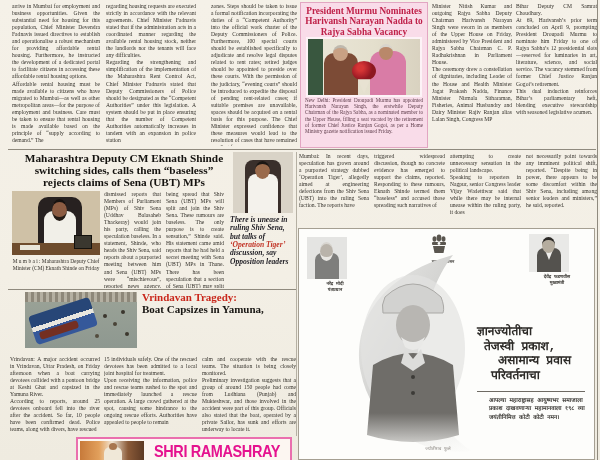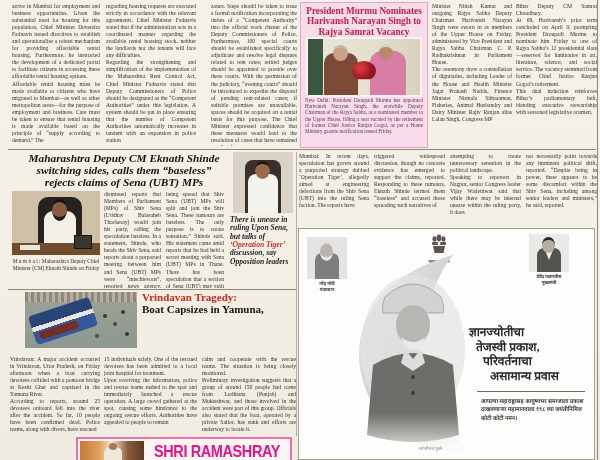--- a/index.html
+++ b/index.html
@@ -15,21 +15,21 @@
     border:1px solid #e2a6c2;box-sizing:border-box;padding:3px 4px;overflow:hidden;}
   #murmu-headline{font-size:9.3px;line-height:1.12;font-weight:bold;color:#bf2149;text-align:center;}
   #murmu-photo{position:relative;width:112px;height:56px;margin:2px auto 2px auto;background:
     linear-gradient(90deg,#39573f 0%,#39573f 13%,#e9e5d6 13%,#e4dfcd 58%,#d9d2c0 100%);
     outline:2px solid #fdf3f7;overflow:hidden;}
   #murmu-caption{font-size:5.1px;line-height:1.2;color:#5d3c4a;text-align:justify;}
   
   .ph{position:absolute;}
   
   #shinde-headline{position:absolute;left:18px;top:153px;width:212px;text-align:center;
-    font-weight:bold;font-size:11.3px;line-height:1.06;color:#14120f;font-style:italic;}
+    font-weight:bold;font-size:11.3px;line-height:1.06;color:#14120f;}
   #shinde-photo{position:absolute;left:12px;top:191px;width:88px;height:64px;background:#cfc1a6;overflow:hidden;}
   #shinde-caption{position:absolute;left:12px;top:258px;width:88px;font-size:5.4px;line-height:1.25;
     color:#34312b;text-align:center;}
   
   #wadettiwar-photo{position:absolute;left:233px;top:152px;width:60px;height:61px;background:#d9d3c7;overflow:hidden;}
   #callout{position:absolute;left:230px;top:216px;width:66px;height:74px;
     font-size:7.6px;line-height:1.1;font-weight:bold;font-style:italic;color:#1c1b22;}
   #callout .hl{color:#c23325;font-style:italic;}
   
   #boat-photo{position:absolute;left:25px;top:292px;width:112px;height:56px;overflow:hidden;
@@ -41,21 +41,21 @@
   #pandey-banner{position:absolute;left:76px;top:437px;width:216px;height:30px;background:#fcf6f1;
     border:2px solid #ea6fae;box-sizing:border-box;overflow:hidden;}
   #pandey-photo{position:absolute;left:2px;top:2px;width:64px;height:24px;overflow:hidden;
     background:linear-gradient(90deg,#c77a3a 0%,#e2a05c 30%,#f1e4d2 50%,#8a5a38 75%,#5d3a24 100%);}
   #pandey-title{position:absolute;left:68px;top:3px;width:142px;text-align:center;
     font-family:"Liberation Sans","DejaVu Sans",sans-serif;font-weight:bold;font-size:14.5px;
     letter-spacing:-0.4px;color:#e5128f;transform:scaleY(1.15);transform-origin:top;}
   
   #phule-ad{position:absolute;left:298px;top:228px;width:297px;height:232px;background:#fdfdfb;
     border:1px solid #a59f92;box-sizing:border-box;overflow:hidden;}
-  .dev{font-family:Liberation Serif, serif;}
+  .dev{font-family:Liberation Mono, monospace;margin-left:8px;}
   #modi-photo{position:absolute;left:8px;top:8px;width:40px;height:42px;background:#e4e4e2;overflow:hidden;}
   #fadnavis-photo{position:absolute;left:230px;top:5px;width:40px;height:38px;background:#e9e9e7;overflow:hidden;}
   .ad-caption{position:absolute;font-size:4.6px;line-height:1.25;text-align:center;color:#3c3a36;font-weight:bold;}
   #emblem{position:absolute;left:124px;top:4px;width:32px;height:30px;text-align:center;}
   #emblem-label{font-size:4.2px;color:#4a4844;font-weight:bold;}
   #slogan{position:absolute;left:170px;top:96px;width:122px;color:#2c2a27;
     font-weight:bold;font-size:12px;line-height:1.22;}
   #slogan div{white-space:nowrap;}
   #slogan-rule{position:absolute;left:178px;top:162px;width:108px;height:1px;background:#6e6a63;}
   #ad-body{position:absolute;left:182px;top:168px;width:108px;font-size:5.9px;line-height:1.4;
@@ -68,21 +68,21 @@
 
 <div id="page">
 
   <div class="col" style="left:12px;top:3px;width:88px;height:143px;">arrive in Mumbai for employment and business opportunities. Given the substantial need for housing for this population, Chief Minister Devendra Fadnavis issued directives to establish and operationalise a robust mechanism for providing affordable rental housing. Furthermore, he instructed the development of a dedicated portal to facilitate citizens in accessing these affordable rental housing options.
 Affordable rental housing must be made available to citizens who have migrated to Mumbai—as well as other metropolitan areas—for the purpose of employment and business. Care must be taken to ensure that rental housing is made available based on the principle of “supply according to demand.” The</div>
   <div class="col" style="left:106px;top:3px;width:90px;height:143px;">regarding housing requests are executed strictly in accordance with the relevant agreements. Chief Minister Fadnavis stated that if the administration acts in a coordinated manner regarding the available rental housing stock, neither the landlords nor the tenants will face any difficulties.
 Regarding the strengthening and simplification of the implementation of the Maharashtra Rent Control Act, Chief Minister Fadnavis stated that Deputy Commissioners of Police should be designated as the “Competent Authorities” under this legislation. A system should be put in place ensuring that the number of Competent Authorities automatically increases in tandem with an expansion in police station</div>
   <div class="col" style="left:211px;top:3px;width:86px;height:143px;">zones. Steps should be taken to issue a formal notification incorporating the duties of a “Competent Authority” into the official work charter of the Deputy Commissioners of Police. Furthermore, 100 special courts should be established specifically to adjudicate and resolve legal disputes related to rent rates; retired judges should be appointed to preside over these courts. With the permission of the judiciary, “evening courts” should be introduced to expedite the disposal of pending rent-related cases; if suitable premises are unavailable, spaces should be acquired on a rental basis for this purpose. The Chief Minister expressed confidence that these measures would lead to the resolution of cases that have remained pending for years.</div>
 
   <div id="murmu-box">
-    <div id="murmu-headline">President Murmu Nominates Harivansh Narayan Singh to Rajya Samrat Vacancy</div>
+    <div id="murmu-headline">President Murmu Nominates Harivansh Narayan Nadda to Rajya Sabha Vacancy</div>
     <div id="murmu-photo">
       <div class="ph" style="left:16px;top:14px;width:34px;height:42px;background:#7c4b36;border-radius:10px 10px 0 0;"></div>
       <div class="ph" style="left:25px;top:6px;width:15px;height:13px;background:#c9a184;border-radius:50%;border-top:3px solid #bfb9ae;"></div>
       <div class="ph" style="left:62px;top:12px;width:36px;height:44px;background:#d97ca6;border-radius:12px 12px 0 0;"></div>
       <div class="ph" style="left:71px;top:5px;width:14px;height:13px;background:#b9886a;border-radius:50%;border-top:3px solid #d8d4cc;"></div>
       <div class="ph" style="left:44px;top:22px;width:24px;height:20px;background:radial-gradient(circle at 35% 35%,#d63535 3px,#a81f28 9px,#8c1820 12px);border-radius:50%;"></div>
       <div class="ph" style="left:50px;top:40px;width:12px;height:14px;background:#e8e2d2;clip-path:polygon(50% 100%,0 0,100% 0);"></div>
     </div>
     <div id="murmu-caption">New Delhi: President Droupadi Murmu has appointed Harivansh Narayan Singh, the erstwhile Deputy Chairman of the Rajya Sabha, as a nominated member to the Upper House, filling a seat vacated by the retirement of former Chief Justice Ranjan Gogoi, as per a Home Ministry gazette notification issued Friday.</div>
   </div>
@@ -113,21 +113,21 @@
 
   <div class="col" style="left:104px;top:191px;width:57px;height:97px;">dismissed reports that Members of Parliament (MPs) of Shiv Sena (Uddhav Balasaheb Thackeray) would join his party, calling the speculation baseless. In a statement, Shinde, who heads the Shiv Sena, said reports about a purported meeting between him and Sena (UBT) MPs were “mischievous”, reported news agency. “Rumours are</div>
   <div class="col" style="left:166px;top:191px;width:58px;height:97px;">being spread that Shiv Sena (UBT) MPs will split and join the Shiv Sena. These rumours are baseless. The only purpose is to create sensation,” Shinde said. His statement came amid reports that he had held a secret meeting with Sena (UBT) MPs in Thane. There has been speculation that a section of Sena (UBT) may split and join the Shinde-led faction.</div>
 
   <div id="wadettiwar-photo">
     <div class="ph" style="left:12px;top:8px;width:36px;height:53px;background:#3a2f2b;border-radius:8px 8px 0 0;"></div>
     <div class="ph" style="left:15px;top:22px;width:30px;height:39px;background:#f4f2ec;border-radius:8px 8px 0 0;"></div>
     <div class="ph" style="left:22px;top:9px;width:15px;height:15px;background:#9a6a4b;border-radius:50%;border-top:3px solid #1c1714;"></div>
   </div>
   <div id="callout">
-    <span>There is unease in ruling Upon Sena, but talks of </span><span class="hl">‘Operation Tiger’</span><span> discussion, say Opposition leaders</span>
+    <span>There is unease in ruling Shiv Sena, but talks of </span><span class="hl">‘Operation Tiger’</span><span> discussion, say Opposition leaders</span>
   </div>
 
   <div class="col" style="left:299px;top:153px;width:70px;height:70px;">Mumbai: In recent days, speculation has grown around a purported strategy dubbed ‘Operation Tiger’, allegedly aimed at engineering defections from the Shiv Sena (UBT) into the ruling Sena faction. The reports have</div>
   <div class="col" style="left:374px;top:153px;width:71px;height:70px;">triggered widespread discussion, though no concrete evidence has emerged to support the claims, reported. Responding to these rumours, Eknath Shinde termed them “baseless” and accused those spreading such narratives of</div>
   <div class="col" style="left:450px;top:153px;width:71px;height:70px;">attempting to create unnecessary sensation in the political landscape.
 Speaking to reporters in Nagpur, senior Congress leader Vijay Wadettiwar said that while there may be internal unease within the ruling party, it does</div>
   <div class="col" style="left:526px;top:153px;width:71px;height:70px;">not necessarily point towards any imminent political shift, reported. “Despite being in power, there appears to be some discomfort within the Shiv Sena, including among senior leaders and ministers,” he said, reported.</div>
 
   <div class="rule-h" style="left:8px;top:289px;width:288px;"></div>
   <div class="rule-v" style="left:296px;top:152px;height:284px;"></div>
@@ -217,22 +217,22 @@
       <path d="M52,112 q40,-24 80,0 l6,70 q-46,14 -92,0 z" fill="#6f6d69"></path>
       <path d="M84,96 l8,10 8,-10 4,14 -12,8 -12,-8 z" fill="#dddddb"></path>
       <circle cx="92" cy="124" r="2" fill="#3d3b38"></circle>
         <circle cx="92" cy="140" r="2" fill="#3d3b38"></circle>
       <rect x="0" y="160" width="190" height="46" fill="url(#fade)"></rect>
     </svg>
 
     <div id="slogan" class="dev">
       <div style="padding-left:0">ज्ञानज्योतीचा</div>
       <div style="padding-left:7px">तेजस्वी प्रकाश,</div>
+      <div style="padding-left:21px">असामान्य प्रवास</div>
       <div style="padding-left:14px">परिवर्तनाचा</div>
-      <div style="padding-left:21px">असामान्य प्रवास</div>
     </div>
     <div id="slogan-rule"></div>
     <div id="ad-body" class="dev">आपल्या महाराष्ट्रासह आयुष्यभर समाजाला प्रकाश दाखवणाऱ्या महामानवाला १९८ व्या जयंतीनिमित्त कोटी कोटी नमन।</div>
     <div id="phule-sign" class="dev">ज्योतीराव फुले</div>
   </div>
 
   <div class="rule-v" style="left:597px;top:0;height:460px;background:#8f8a7e;"></div>
 </div>
 
 </body></html>

